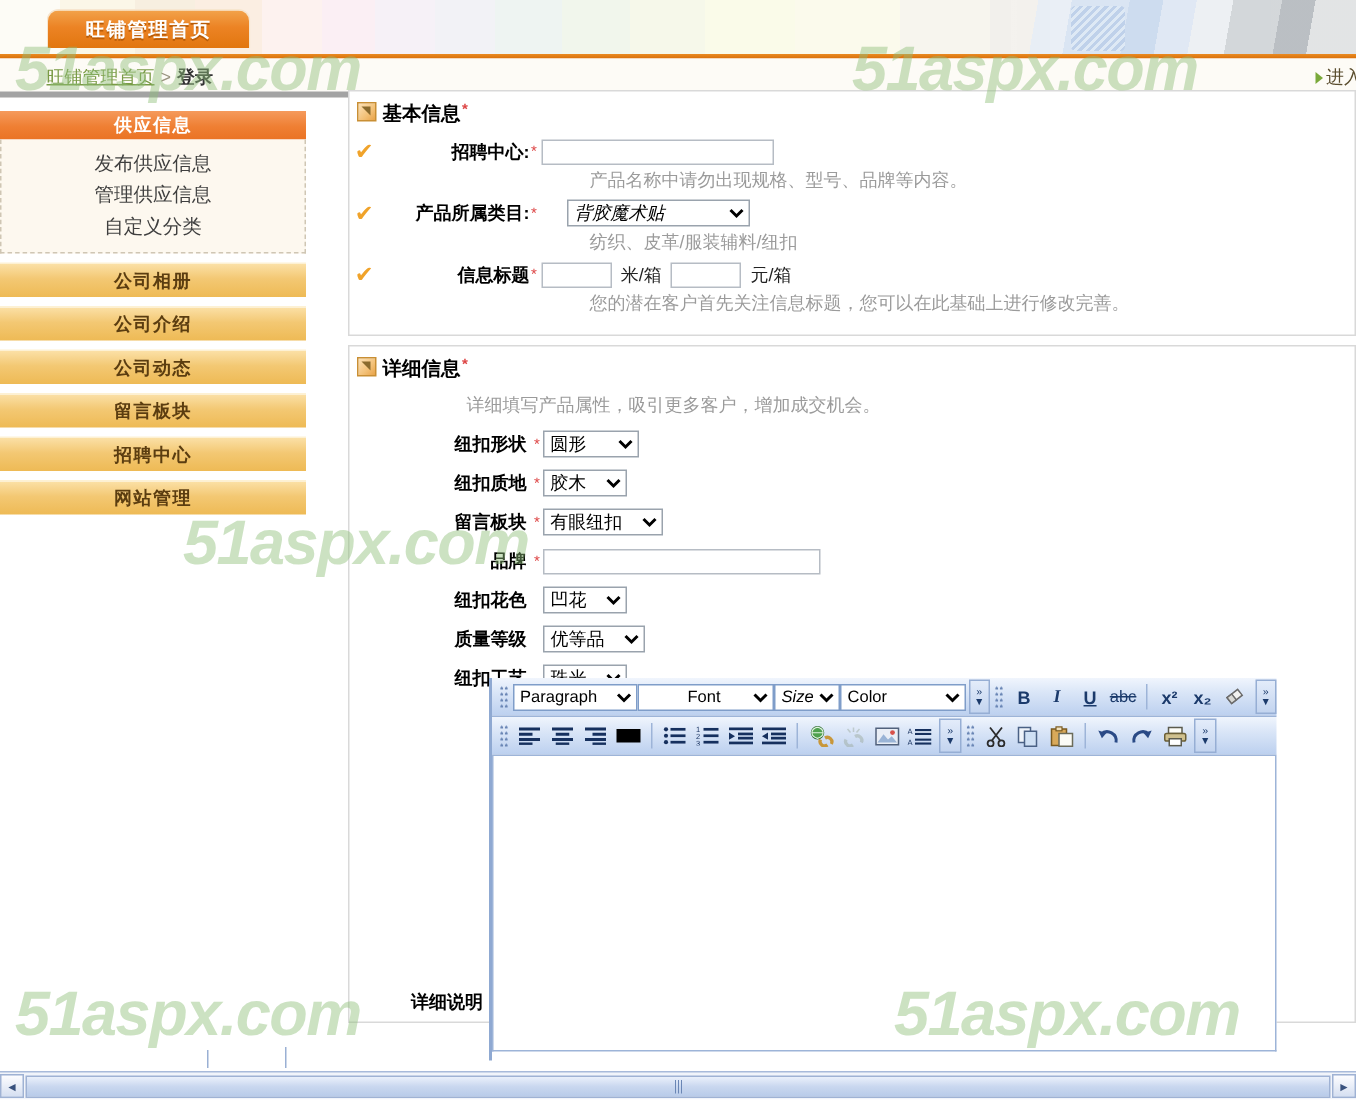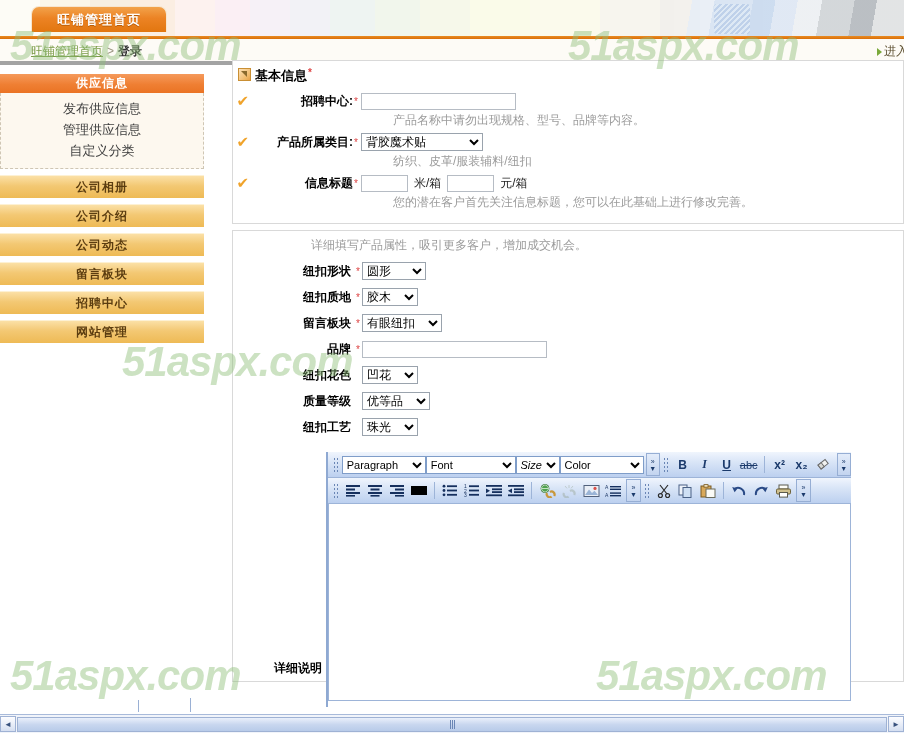--- a/index.html
+++ b/index.html
@@ -313,39 +313,42 @@
       <div class="flabel lbl-w">招聘中心:</div>
       <span class="star">*</span>
       <input class="txt" type="text" style="width: 155px; margin-left: 3px;" value="">
     </div>
     <div class="hint ind">产品名称中请勿出现规格、型号、品牌等内容。</div>
 
     <div class="frow">
       <div class="fcheck">✔</div>
       <div class="flabel lbl-w">产品所属类目:</div>
       <span class="star">*</span>
-      <select class="sel" style="width:122px;margin-left:3px;">
+      <select class="sel" style="width:122px;margin-left:20px;font-style:italic;">
         <option>背胶魔术贴</option>
       </select>
     </div>
     <div class="hint ind">纺织、皮革/服装辅料/纽扣</div>
 
     <div class="frow">
       <div class="fcheck">✔</div>
       <div class="flabel lbl-w">信息标题</div>
       <span class="star">*</span>
       <input class="txt" type="text" style="width: 47px; margin-left: 3px;" value="">
       <span class="unit">米/箱</span>
       <input class="txt" type="text" style="width: 47px;" value="">
       <span class="unit">元/箱</span>
     </div>
     <div class="hint ind">您的潜在客户首先关注信息标题，您可以在此基础上进行修改完善。</div>
   </div>
 
   <div class="section" style="height:438px;">
+    <div class="sec-title">
+      <span class="sec-icon"></span><span>详细信息</span><span class="star">*</span>
+    </div>
     <div class="hint ind2">详细填写产品属性，吸引更多客户，增加成交机会。</div>
 
     <div id="detailRows">
         <div class="drow">
           <div class="dlabel">纽扣形状</div>
           <span class="star">*</span>
           <select class="sel" style="width: 64px; margin-left: 2px;"><option>圆形</option></select>
         </div>
         <div class="drow">
           <div class="dlabel">纽扣质地</div>
@@ -381,21 +384,21 @@
 <div id="descLabel">详细说明</div>
 <div id="editOuterLeft"></div>
 
 <div id="editorWrap">
 
   <div class="tbrow">
     <div class="grip"></div>
     <select class="tbsel" style="width:88px;">
       <option>Paragraph</option>
     </select>
-    <select class="tbsel" style="width:94px;">
+    <select class="tbsel" style="width:94px;padding-left:28px;">
       <option>Font</option>
     </select>
     <select class="tbsel" style="width:46px;font-style:italic;">
       <option>Size</option>
     </select>
     <select class="tbsel" style="width:88px;">
       <option>Color</option>
     </select>
     <div class="ovf">
         <span>»</span>

